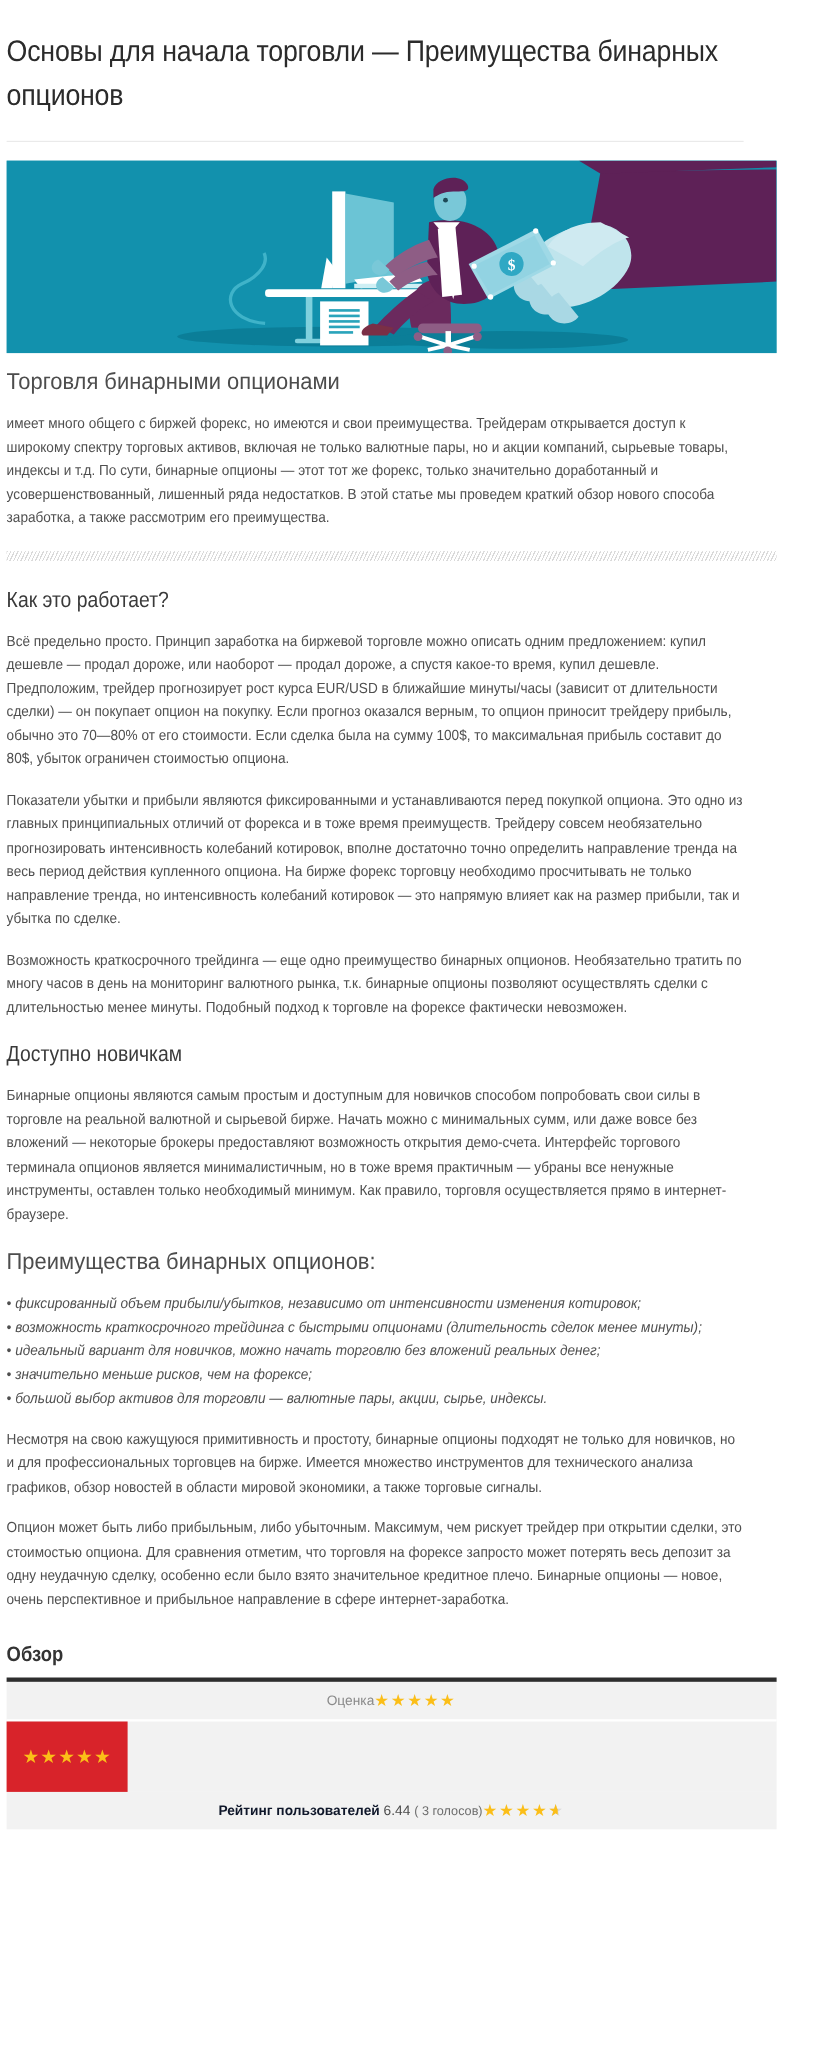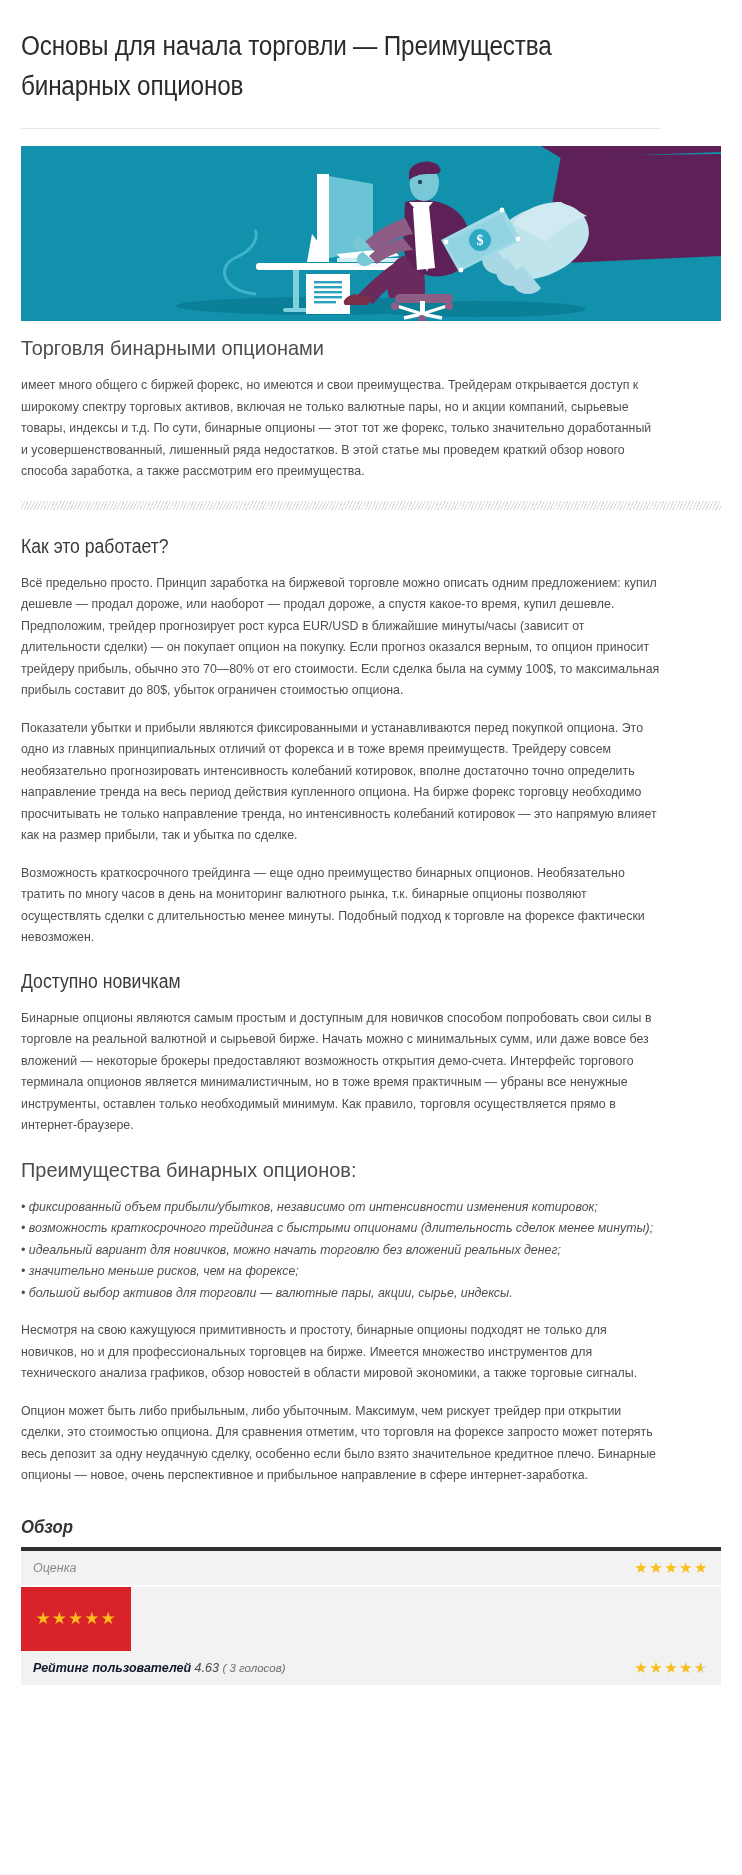--- a/index.html
+++ b/index.html
@@ -6,21 +6,21 @@
   html, body {
     margin: 0; padding: 0;
     background: #ffffff;
   }
   body {
     width: 742px;
     font-family: "Liberation Sans", "DejaVu Sans", sans-serif;
     color: #4a4a4a;
     -webkit-font-smoothing: antialiased;
   }
-  .page { width: 682px; padding: 0 21px; }
+  .page { width: 682px; padding: 0 6px; }
 
   
   .post-title {
     font-family: "Liberation Sans Narrow", "Liberation Sans", sans-serif;
     font-size: 27px;
     line-height: 40px;
     font-weight: 400;
     color: #2b2b2b;
     letter-spacing: -0.2px;
     margin: 26px 0 0 0;
@@ -90,30 +90,30 @@
 
   .blk { margin-bottom: 0; }
 
   ul.bullets { list-style: none; margin: 0 0 16px 0; padding: 0; font-style: italic; }
   ul.bullets li {
     font-size: 13.3px; line-height: 21.5px; color: #4f4f4f;
     transform: scaleX(0.93); transform-origin: left center; width: 107.5%;
   }
 
   
-  .review { margin-top: 30px; font-style: italic; }
+  .review { margin-top: 30px; }
   .review-title {
     font-family: "Liberation Sans Narrow", "Liberation Sans", sans-serif;
     font-size: 19px; line-height: 22px; font-weight: 700;
     color: #333; margin: 0 0 9px 0;
     transform: scaleX(0.88); transform-origin: left center; width:113%;
   }
   .review-table { width: 700px; border-top: 4px solid #2e2e2e; }
   .rev-row {
-    display: flex; align-items: center; justify-content: space-between;
+    display: flex; align-items: center; justify-content: center;
     background: #f2f2f2; padding: 0 12px;
     min-height: 34px;
   }
   .rev-label { font-size: 12.5px; color: #8a8a8a; }
   .rev-label.strong { color:#4a4a4a; }
   .rev-label.strong b { color:#0f172a; font-weight:700; }
   .rev-label.strong .num { color:#4a4a4a; }
   .rev-label.strong .votes { font-size:11.5px; color:#6d6d6d; }
 
   .stars { font-size: 15px; letter-spacing: 1.5px; line-height: 1; white-space: nowrap; }
@@ -286,21 +286,21 @@
       <div class="rev-redrow">
         <div class="red-box">
           <span class="stars"><span class="s-on">★</span><span class="s-on">★</span><span class="s-on">★</span><span class="s-on">★</span><span class="s-on">★</span></span>
         </div>
         <div class="filler"></div>
       </div>
 
       <div class="rev-row">
         <span class="rev-label strong">
           <b>Рейтинг пользователей</b>
-          <span class="num">4.63</span>
+          <span class="num">6.44</span>
           <span class="votes">( 3 голосов)</span>
         </span>
         <span class="stars"><span class="s-on">★</span><span class="s-on">★</span><span class="s-on">★</span><span class="s-on">★</span><span class="s-half">★</span></span>
       </div>
 
     </div>
   </div>
 
   <div class="bottom-pad"></div>
 </div>

